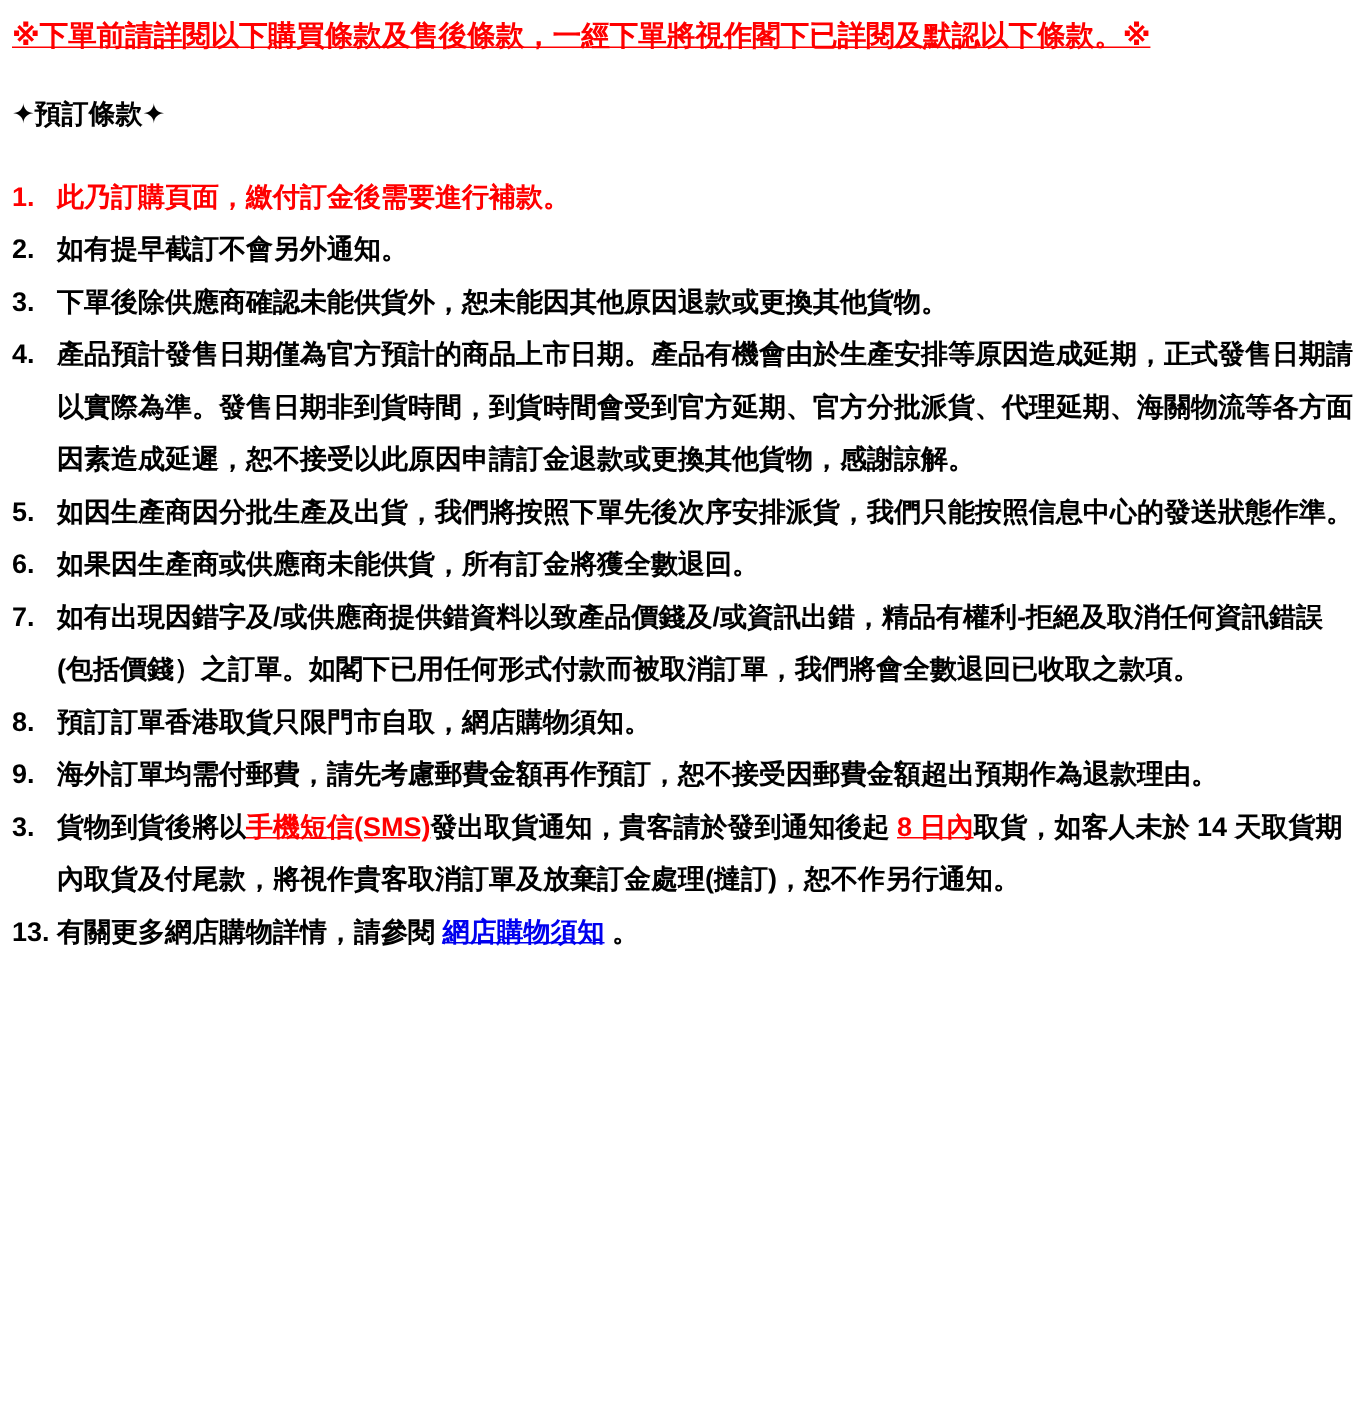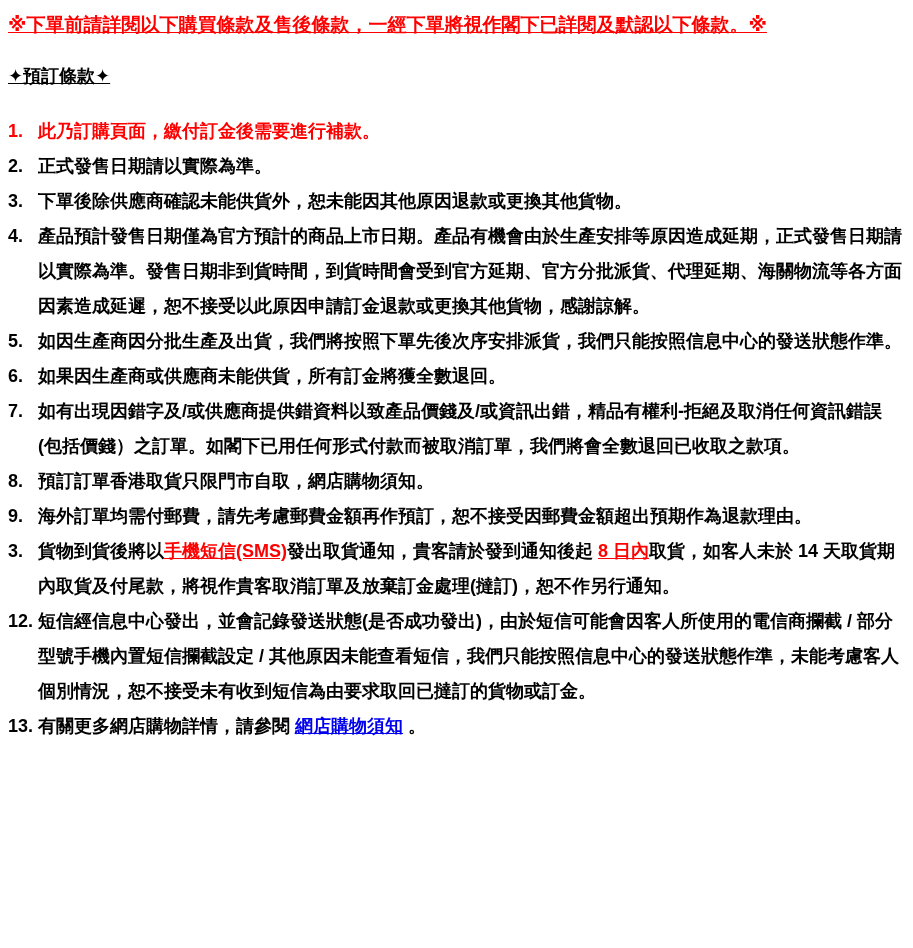--- a/index.html
+++ b/index.html
@@ -22,21 +22,20 @@
     font-size: 19px;
     line-height: 30px;
     margin: 0 0 22px 0;
   }
   .section-header {
     font-size: 18px;
     line-height: 28px;
     margin: 0 0 24px 0;
   }
   .section-header span {
-    text-decoration: underline;
   }
   .terms-list {
     font-size: 18px;
   }
   .term-row {
     display: flex;
     align-items: flex-start;
   }
   .term-num {
     flex: 0 0 30px;
@@ -71,21 +70,21 @@
     <span>✦預訂條款✦</span>
   </div>
 
   <div class="terms-list">
       <div class="term-row term-red">
         <span class="term-num">1.</span>
         <span class="term-body">此乃訂購頁面，繳付訂金後需要進行補款。</span>
       </div>
       <div class="term-row">
         <span class="term-num">2.</span>
-        <span class="term-body">正式發售日期請以實際為準。</span>
+        <span class="term-body">如有提早截訂不會另外通知。</span>
       </div>
       <div class="term-row">
         <span class="term-num">3.</span>
         <span class="term-body">下單後除供應商確認未能供貨外，恕未能因其他原因退款或更換其他貨物。</span>
       </div>
       <div class="term-row">
         <span class="term-num">4.</span>
         <span class="term-body">產品預計發售日期僅為官方預計的商品上市日期。產品有機會由於生產安排等原因造成延期，正式發售日期請以實際為準。發售日期非到貨時間，到貨時間會受到官方延期、官方分批派貨、代理延期、海關物流等各方面因素造成延遲，恕不接受以此原因申請訂金退款或更換其他貨物，感謝諒解。</span>
       </div>
       <div class="term-row">
@@ -106,21 +105,17 @@
       </div>
       <div class="term-row">
         <span class="term-num">9.</span>
         <span class="term-body">海外訂單均需付郵費，請先考慮郵費金額再作預訂，恕不接受因郵費金額超出預期作為退款理由。</span>
       </div>
       <div class="term-row">
         <span class="term-num">3.</span>
         <span class="term-body">貨物到貨後將以<span class="red-underline">手機短信(SMS)</span>發出取貨通知，貴客請於發到通知後起 <span class="red-underline">8 日內</span>取貨，如客人未於 14 天取貨期內取貨及付尾款，將視作貴客取消訂單及放棄訂金處理(撻訂)，恕不作另行通知。</span>
       </div>
       <div class="term-row">
-        <span class="term-num">12.</span>
-        <span class="term-body">短信經信息中心發出，並會記錄發送狀態(是否成功發出)，由於短信可能會因客人所使用的電信商攔截 / 部分型號手機內置短信攔截設定 / 其他原因未能查看短信，我們只能按照信息中心的發送狀態作準，未能考慮客人個別情況，恕不接受未有收到短信為由要求取回已撻訂的貨物或訂金。</span>
-      </div>
-      <div class="term-row">
         <span class="term-num">13.</span>
         <span class="term-body">有關更多網店購物詳情，請參閱 <a class="term-link" href="#">網店購物須知</a> 。</span>
       </div>
     </div>
 </div>
 
 </body></html>

